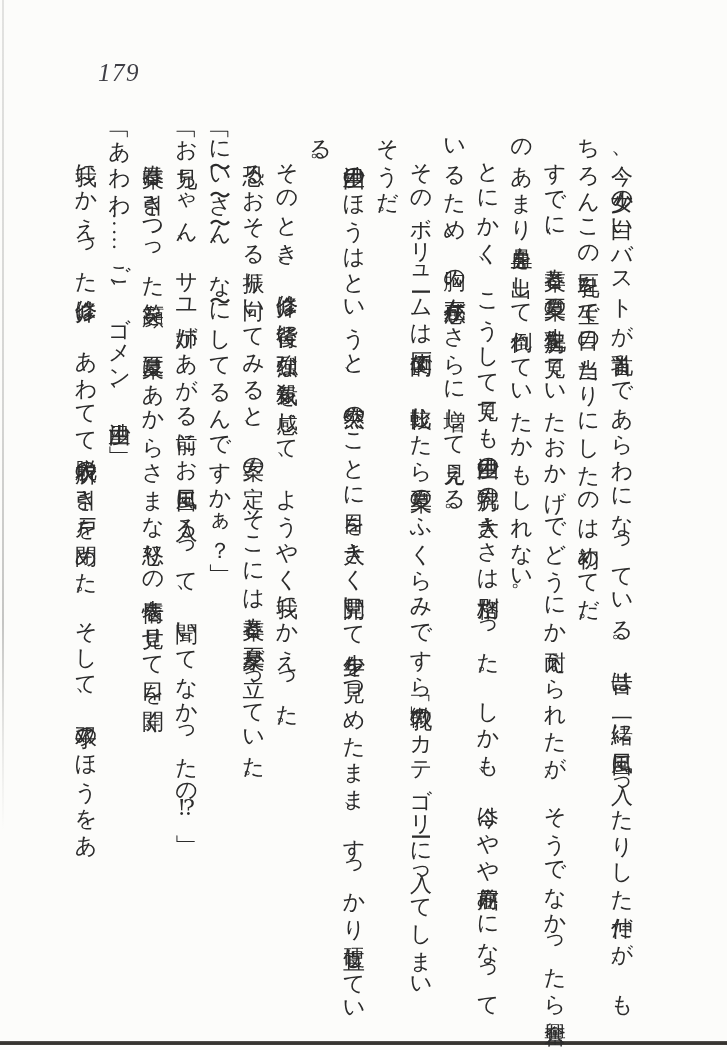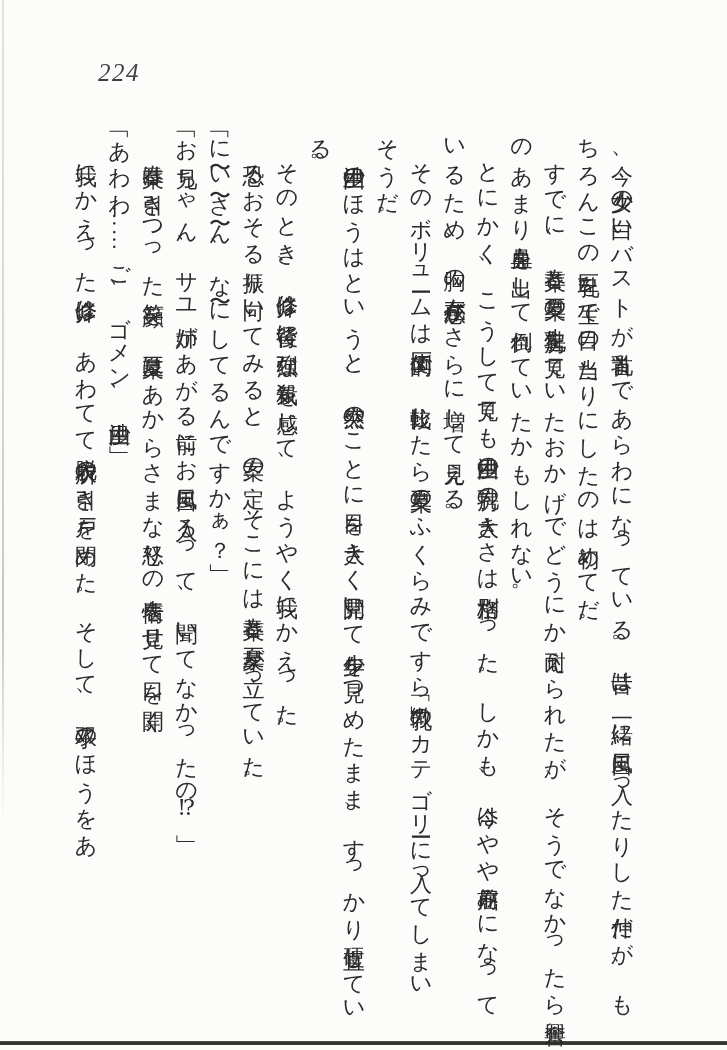--- a/index.html
+++ b/index.html
@@ -42,21 +42,21 @@
   }
   .para{margin:0;padding:0;}
   .para.indent{text-indent:23.5px;}
 </style>
 </head>
 <body>
 
 <div class="page">
   <div class="edge-left"></div>
   <div class="edge-bottom"></div>
-  <div class="page-number">224</div>
+  <div class="page-number">179</div>
   <div class="text-block">
       <p class="para indent">今、少女の白いバストが乳首まであらわになっている。昔は、一緒に風呂に入ったりした仲だが、もちろんこの巨乳を生で目の当たりにしたのは初めてだ。</p>
       <p class="para indent">すでに、春菜と夏菜の生乳房を見ていたおかげでどうにか耐えられたが、そうでなかったら興奮のあまり鼻血を出して倒れていたかもしれない。</p>
       <p class="para indent">とにかく、こうして見ても沙由里の乳房の大きさは別格だった。しかも、今はやや前屈みになっているため、胸の存在感がさらに増して見える。</p>
       <p class="para indent">そのボリュームは圧倒的で、比較したら夏菜のふくらみですら「微乳」のカテゴリーに入ってしまいそうだ。</p>
       <p class="para indent">沙由里のほうはというと、突然のことに目を大きく見開いて少年を見つめたまま、すっかり硬直している。</p>
       <p class="para indent">そのとき、修介は背後に強烈な殺気を感じて、ようやく我にかえった。</p>
       <p class="para indent">恐るおそる振り向いてみると、案の定、そこには春菜と夏菜が立っていた。</p>
       <p class="para">「に〜い〜さ〜ん、な〜にしてるんですかぁ？」</p>
       <p class="para">「お兄ちゃん、サユ姉があがる前にお風呂に入るって、聞いてなかったの⁉」</p>

